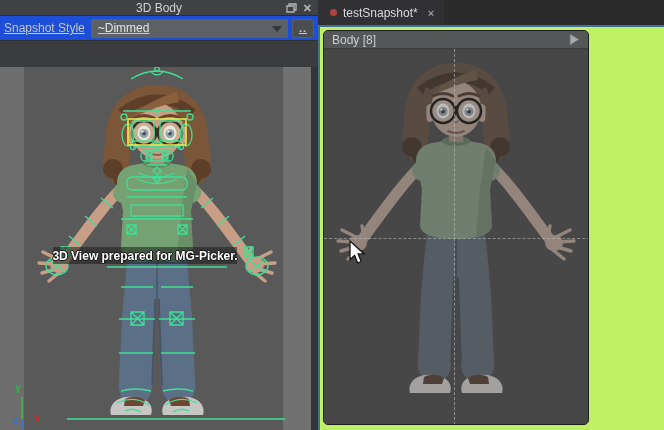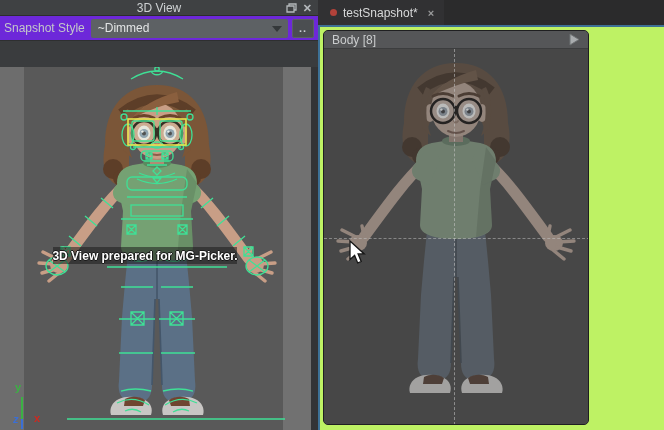--- a/index.html
+++ b/index.html
@@ -7,21 +7,21 @@
   .screen{position:relative;width:664px;height:430px;overflow:hidden;background:#2a2a2b;font-size:12px;color:#c9ccce;}
 
   
   .left-panel{position:absolute;left:0;top:0;width:318px;height:430px;background:#3a3c3e;}
   .titlebar{position:relative;height:16px;background:#3f4143;display:flex;align-items:center;justify-content:center;border-bottom:1px solid #2c2d2e;}
   .titlebar .title{font-size:12px;color:#ced1d3;}
   .win-btns{position:absolute;right:6px;top:0;height:16px;display:flex;align-items:center;gap:6px;}
   .win-btns svg{display:block;}
   .close-x{color:#b4b8bb;font-size:11px;font-weight:bold;line-height:1;cursor:default;}
 
-  .toolrow{height:25px;display:flex;align-items:center;background:#6d28d9;border-bottom:1px solid #2e2f30;padding:0 4px;gap:4px;}
+  .toolrow{height:25px;display:flex;align-items:center;background:#1d4ed8;border-bottom:1px solid #2e2f30;padding:0 4px;gap:4px;text-decoration:underline;}
   .toolrow label{color:#c4c7c9;font-size:12px;white-space:nowrap;}
   .dropdown{position:relative;height:19px;background:#5d6164;border-radius:2px;display:flex;align-items:center;padding:0 18px 0 7px;color:#e2e4e5;font-size:12px;}
   .dd-arrow{position:absolute;right:6px;top:7px;width:0;height:0;border-left:5px solid transparent;border-right:5px solid transparent;border-top:6px solid #34383a;}
   .dd-style{width:224px;margin-left:2px;}
   .dd-cam{width:212px;}
   .more-btn{width:23px;height:19px;background:#4b4e51;border:1px solid #5c6063;border-radius:2px;color:#c9cdd1;font-size:11px;font-weight:bold;line-height:14px;text-align:center;letter-spacing:1px;}
   .expander{width:0;height:0;border-top:5px solid transparent;border-bottom:5px solid transparent;border-left:6px solid #63676a;margin:0 2px;}
   .checker{width:16px;height:16px;border-radius:50%;background:repeating-conic-gradient(#e3e3e3 0% 25%,#161616 0% 50%);background-size:5.4px 5.4px;}
   .gate-btn{width:20px;height:18px;background:#35383a;border:1px solid #7b7f82;border-radius:2px;display:flex;align-items:center;justify-content:center;}
   .gate-btn .inner{width:12px;height:9px;border:1px dashed var(--accent_teal,#5fc0d4);position:relative;}
@@ -167,21 +167,21 @@
       </g>
       <rect x="101" y="58" width="58" height="26" style="stroke:var(--selection_yellow,#e6e44e);stroke-width:1.6;fill:rgba(255,255,80,.05)"></rect>
     </symbol>
   </defs>
 </svg>
 
 <div class="screen">
 
   <section class="left-panel">
     <div class="titlebar">
-      <span class="title">3D View</span>
+      <span class="title">3D Body</span>
       <span class="win-btns">
         <span>
           <svg width="11" height="10" viewBox="0 0 11 10">
               <path d="M3,3 V1 H10 V7 H8 M1,3 H8 V9 H1 Z" style="fill:none;stroke:#b4b8bb;stroke-width:1.3"></path>
             </svg>
         </span>
         <span class="close-x">✕</span>
       </span>
     </div>
 

